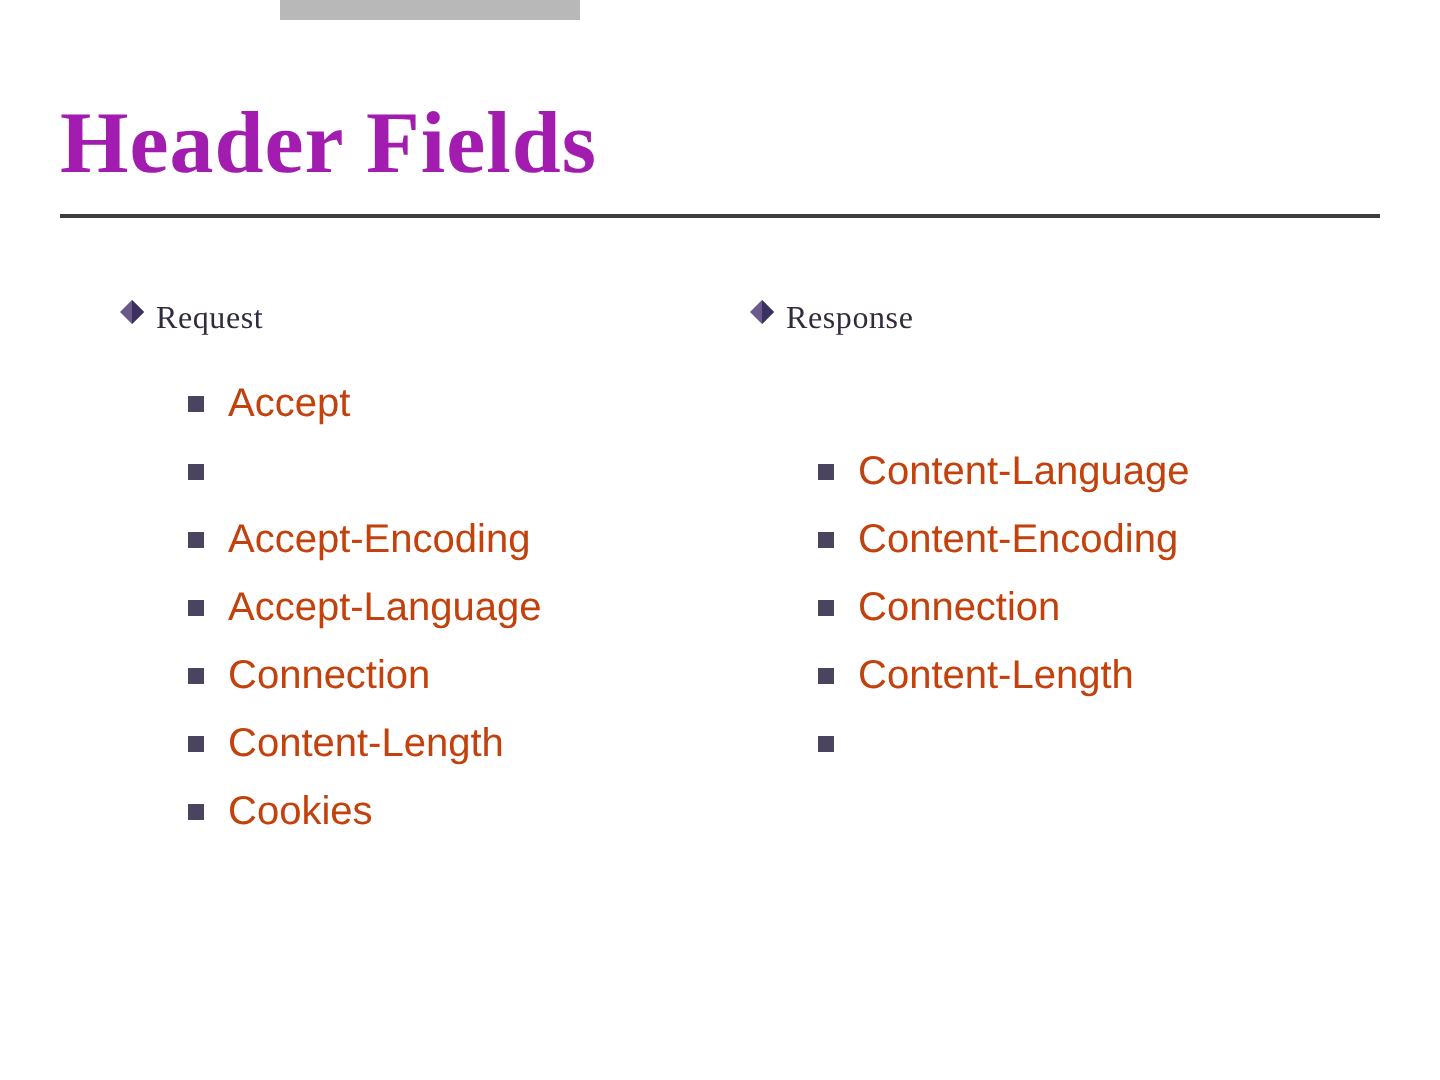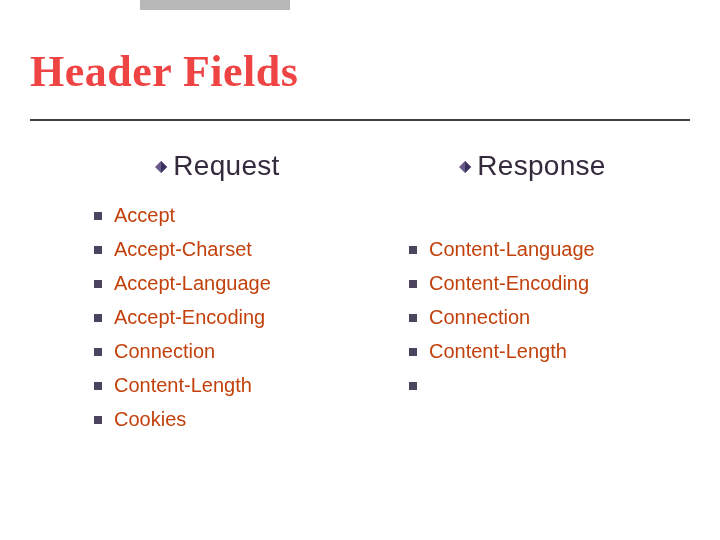--- a/index.html
+++ b/index.html
@@ -29,42 +29,41 @@
   .title-wrap {
     position: absolute;
     top: 46px;
     left: 30px;
     right: 30px;
   }
   .title {
     font-family: "Times New Roman", Times, serif;
     font-size: 44px;
     letter-spacing: 0.5px;
-    color: #ef4444;
+    color: #a21caf;
     border-bottom: 2px solid #3f3f3f;
-    padding-bottom: 22px;
+    padding-bottom: 10px;
     margin: 0;
   }
   .columns {
     position: absolute;
     top: 150px;
     left: 60px;
     right: 30px;
     display: flex;
   }
   .col {
     flex: 1;
   }
   .section-header {
-    font-size: 28px;
+    font-size: 16px;
     color: #332a3d;
     margin: 0 0 16px 0;
-    font-family: Liberation Sans, sans-serif;
+    font-family: Liberation Serif, serif;
     letter-spacing: 0.3px;
-    text-align: center;
   }
   .diamond-bullet {
     display: inline-block;
     width: 12px;
     height: 12px;
     position: relative;
     margin-right: 6px;
     vertical-align: 2px;
   }
   .diamond-bullet svg {
@@ -111,23 +110,23 @@
       <div class="section-header">
         <span class="diamond-bullet">
           <svg viewBox="0 0 12 12">
               <polygon points="6,0 12,6 6,12 0,6" fill="#6a5a8a"></polygon>
               <polygon points="6,0 12,6 6,12" fill="#3b3160"></polygon>
             </svg>
         </span><span>Request</span>
       </div>
       <ul class="items">
         <li><span class="sq"></span><span>Accept</span></li>
-        <li><span class="sq"></span><span>Accept-Charset</span></li>
+        <li><span class="sq"></span></li>
+        <li><span class="sq"></span><span>Accept-Encoding</span></li>
         <li><span class="sq"></span><span>Accept-Language</span></li>
-        <li><span class="sq"></span><span>Accept-Encoding</span></li>
         <li><span class="sq"></span><span>Connection</span></li>
         <li><span class="sq"></span><span>Content-Length</span></li>
         <li><span class="sq"></span><span>Cookies</span></li>
       </ul>
     </div>
 
     <div class="col">
       <div class="section-header">
         <span class="diamond-bullet">
           <svg viewBox="0 0 12 12">

